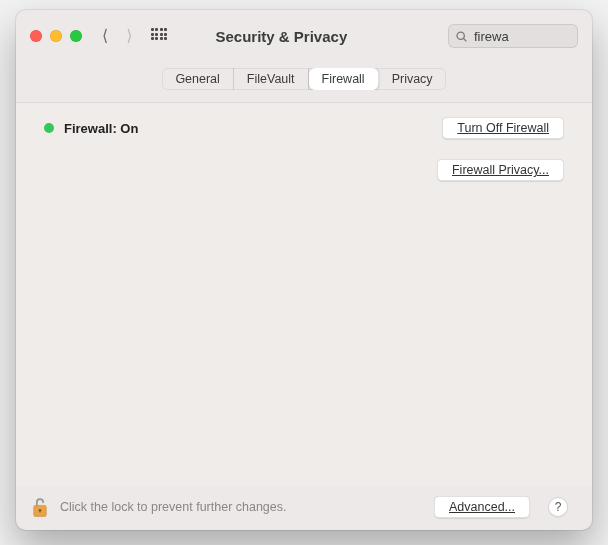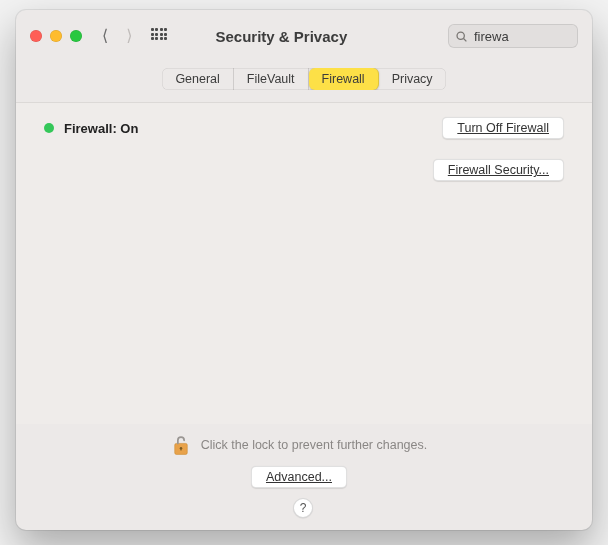--- a/index.html
+++ b/index.html
@@ -75,21 +75,21 @@
   .seg-item {
     padding: 0 13px;
     font-size: 12.5px;
     display: flex; align-items: center;
     color: #3c3c3c;
     border-right: 0.5px solid rgba(0,0,0,0.12);
     cursor: default;
   }
   .seg-item:last-child { border-right: none; }
   .seg-item.active {
-    background: #fde047;
+    background: #ffffff;
     border-radius: 6px;
     box-shadow: 0 0.5px 2px rgba(0,0,0,0.2);
     position: relative; z-index: 1;
   }
   
   .content {
     flex: 1;
     background: #efecea;
     border-top: 0.5px solid rgba(0,0,0,0.08);
     padding: 14px 28px 0 28px;
@@ -121,21 +121,20 @@
   }
   .options-row {
     display: flex; justify-content: flex-end;
     margin-top: 20px;
   }
   
   .footer {
     display:flex; align-items:center;
     padding: 10px 24px 12px 14px;
     gap: 10px;
-    flex-direction: column;
   }
   .lock-wrap { display:flex; align-items:center; gap:10px; flex:1; }
   .lock-icon svg { width:20px; height:22px; display:block; }
   .lock-text { font-size:12.5px; color:#8a8785; }
   .help-btn {
     width:20px; height:20px; border-radius:50%;
     background:#fff; border:0.5px solid rgba(0,0,0,0.15);
     box-shadow: 0 0.5px 1px rgba(0,0,0,0.1);
     display:flex; align-items:center; justify-content:center;
     font-size:12px; color:#555; margin-left:8px;
@@ -205,21 +204,21 @@
         <div class="status-left">
           <div class="dot"></div>
           <div class="status-text">Firewall: On</div>
         </div>
         <button class="mac-btn">
           <span>Turn Off Firewall</span>
         </button>
       </div>
       <div class="options-row">
         <button class="mac-btn">
-          <span>Firewall Security...</span>
+          <span>Firewall Privacy...</span>
         </button>
       </div>
     </div>
 
     <div class="footer">
       <div class="lock-wrap">
         <div class="lock-icon">
           <svg viewBox="0 0 24 28">
             <path d="M6 12 h12 a2 2 0 0 1 2 2 v10 a2 2 0 0 1 -2 2 h-12 a2 2 0 0 1 -2 -2 v-10 a2 2 0 0 1 2 -2 z" fill="#e8a24a" stroke="#c6801f" stroke-width="0.6"></path>
             <path d="M8 12 V8 a4 4 0 0 1 8 0" fill="none" stroke="#9a9693" stroke-width="2.2" stroke-linecap="round"></path>

